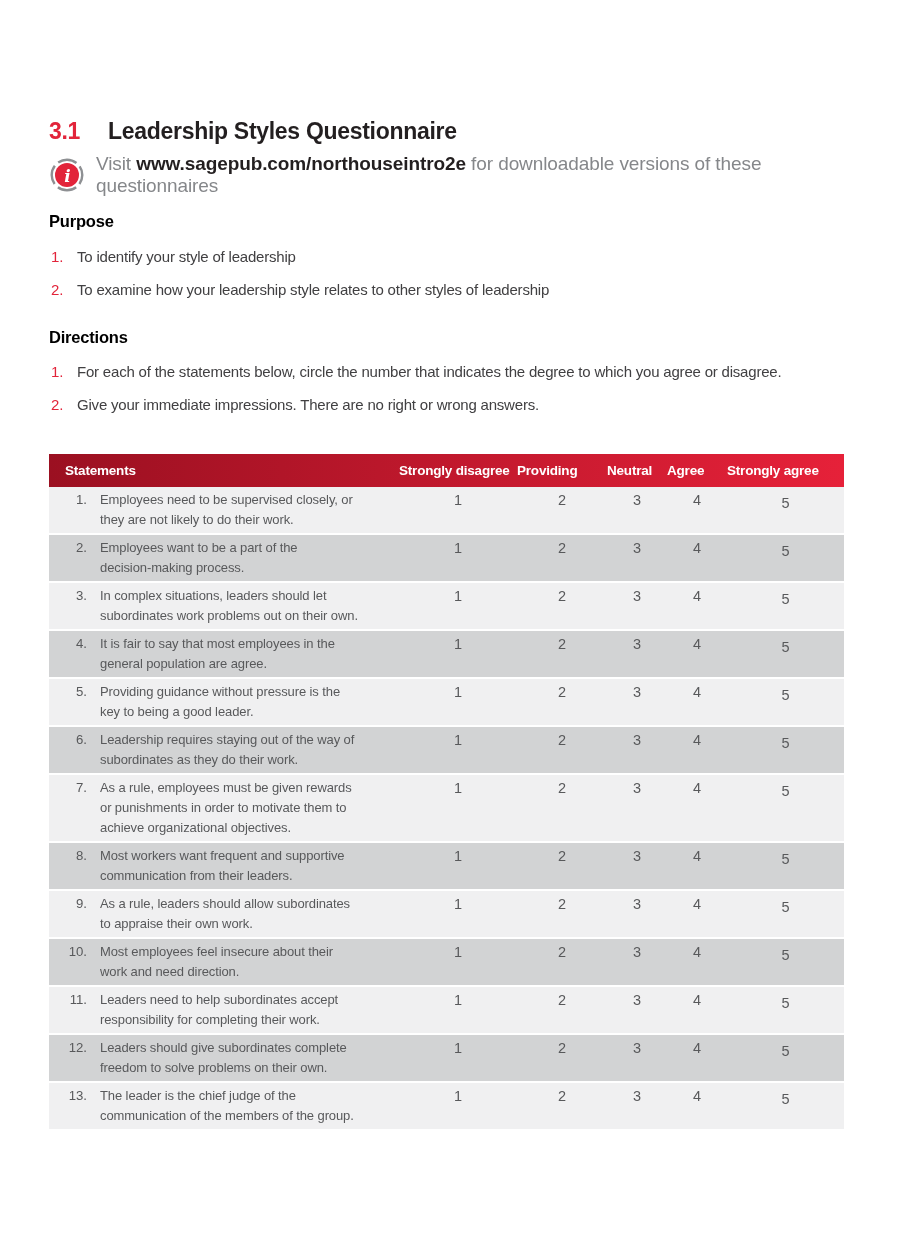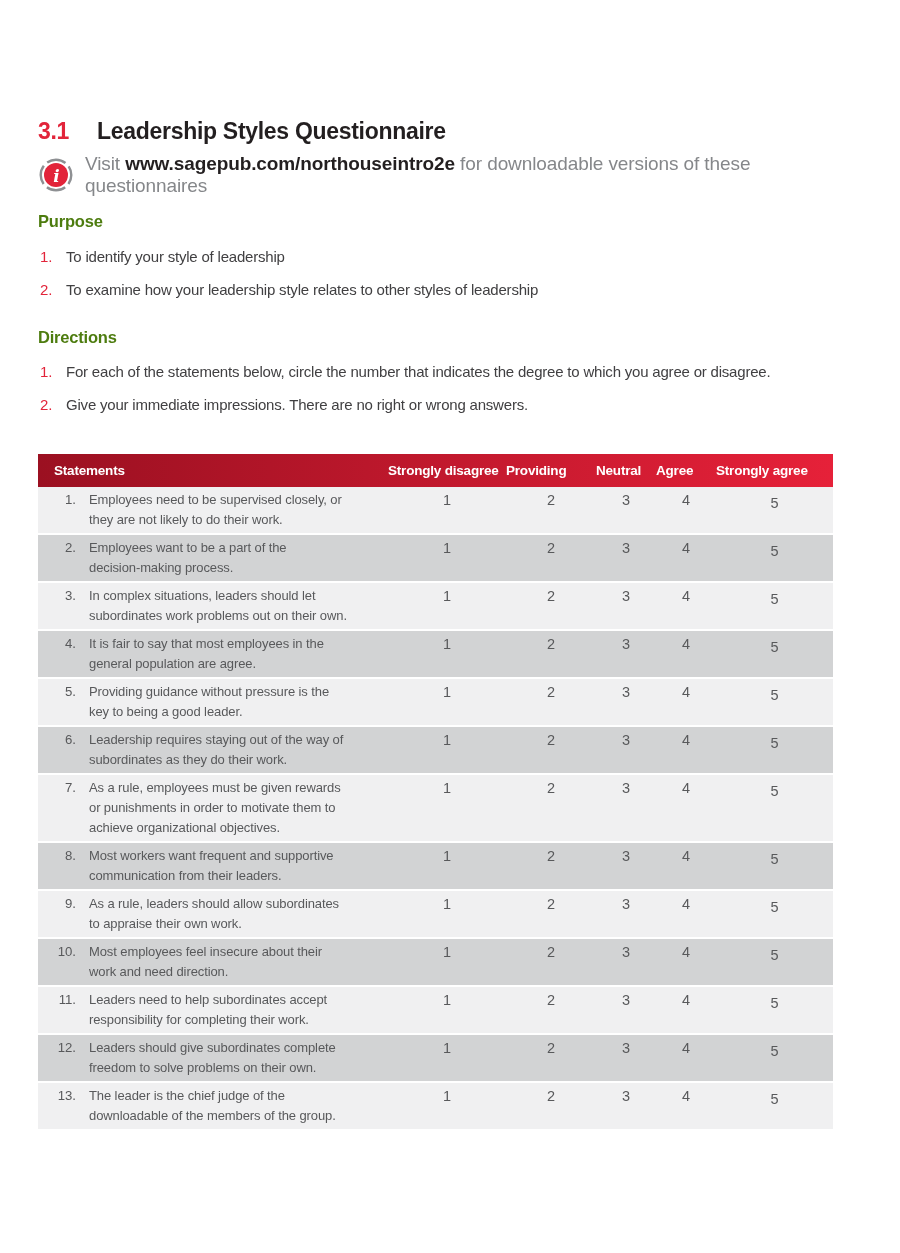--- a/index.html
+++ b/index.html
@@ -1,33 +1,33 @@
 <!DOCTYPE html>
 <html><head>
 <meta charset="utf-8">
 <style>
   * { margin:0; padding:0; box-sizing:border-box; }
   html,body { background:#ffffff; }
   body { width:900px; height:1253px; overflow:hidden; font-family:"Liberation Sans", sans-serif; }
   .doc { position:relative; width:900px; height:1253px; background:#fff; }
-  .content { position:absolute; left:38px; top:0; width:795px; }
+  .content { position:absolute; left:49px; top:0; width:795px; }
 
   
   .title-row { margin-top:118px; display:flex; align-items:baseline; letter-spacing:-0.3px; }
   .section-num { color:#e2243a; font-size:23px; font-weight:bold; margin-right:28px; }
   .page-title { color:#231f20; font-size:23px; font-weight:bold; }
 
   
   .info-row { margin-top:12px; height:36px; display:flex; align-items:center; }
   .info-icon { width:36px; height:36px; flex:0 0 36px; margin-right:11px; }
   .info-text { font-size:19px; color:#85878a; letter-spacing:-0.1px; }
   .info-text .url { color:#231f20; font-weight:bold; }
 
   
-  .sec-heading { color:#4d7c0f; font-size:16.5px; font-weight:bold; letter-spacing:-0.2px; line-height:20px; }
+  .sec-heading { color:#000000; font-size:16.5px; font-weight:bold; letter-spacing:-0.2px; line-height:20px; }
   .h-purpose { margin-top:18px; }
   .h-directions { margin-top:28px; }
 
   
   .num-list .li { display:flex; line-height:19px; font-size:15px; letter-spacing:-0.2px; }
   .num-list .li + .li { margin-top:14px; }
   .purpose-list { margin-top:16px; }
   .directions-list { margin-top:15px; }
   .li-num { color:#e2243a; flex:0 0 16px; margin-left:2px; margin-right:10px; }
   .li-text { color:#414042; }
@@ -290,21 +290,21 @@
     <div class="cell c3 ratecell"><span class="rating">3</span></div>
     <div class="cell c4 ratecell"><span class="rating">4</span></div>
     <div class="cell c5 ratecell"><span class="rating shift5">5</span></div>
   </div>
 
   <div class="trow row-light">
     <div class="cell c0 c-stmt">
       <span class="stmt-num">13.</span>
       <span class="stmt-text">
                 <span>The leader is the chief judge of the</span>
-                <span>downloadable of the members of the group.</span>
+                <span>communication of the members of the group.</span>
               </span>
     </div>
     <div class="cell c1 ratecell"><span class="rating">1</span></div>
     <div class="cell c2 ratecell"><span class="rating">2</span></div>
     <div class="cell c3 ratecell"><span class="rating">3</span></div>
     <div class="cell c4 ratecell"><span class="rating">4</span></div>
     <div class="cell c5 ratecell"><span class="rating shift5">5</span></div>
   </div>
 </div>
     </div>

